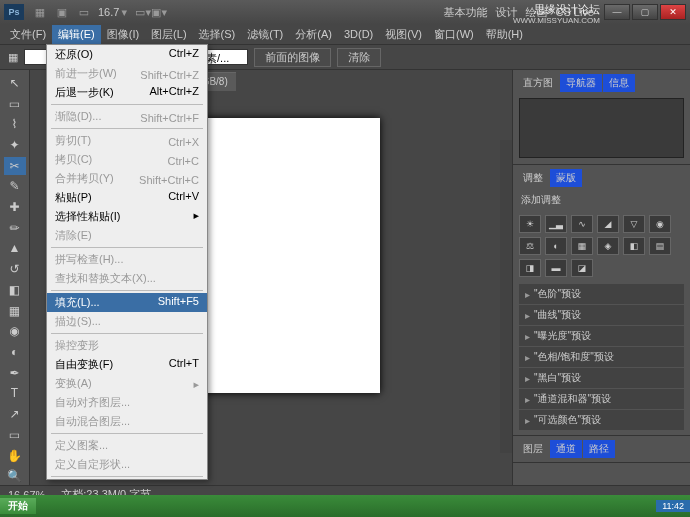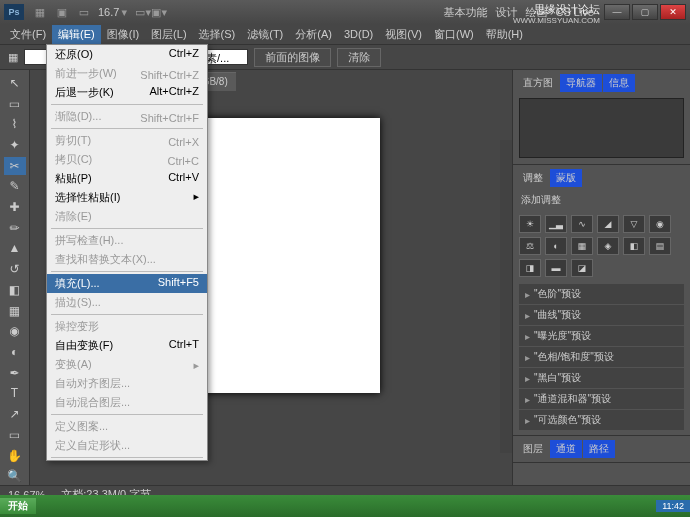--- a/index.html
+++ b/index.html
@@ -214,20 +214,24 @@
     </div>
     <div class="dd-sep"></div>
     <div class="dd-item disabled">
       <span>剪切(T)</span>
       <span>Ctrl+X</span>
     </div>
     <div class="dd-item disabled">
       <span>拷贝(C)</span>
       <span>Ctrl+C</span>
     </div>
+    <div class="dd-item disabled">
+      <span>合并拷贝(Y)</span>
+      <span>Shift+Ctrl+C</span>
+    </div>
     <div class="dd-item">
       <span>粘贴(P)</span>
       <span>Ctrl+V</span>
     </div>
     <div class="dd-item">
       <span>选择性粘贴(I)</span>
       <span>▸</span>
     </div>
     <div class="dd-item disabled">
       <span>清除(E)</span>

